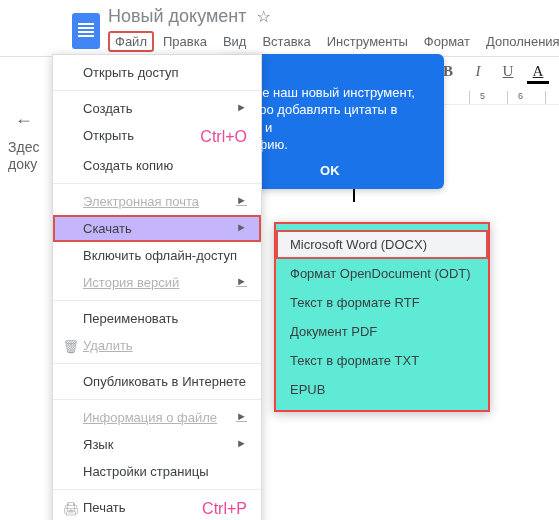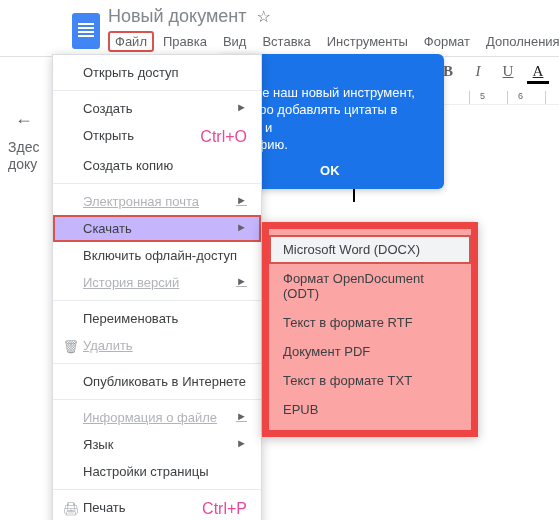--- a/index.html
+++ b/index.html
@@ -45,21 +45,21 @@
   .menu { position: absolute; left: 52px; top: 54px; width: 210px; background: #fff; border: 1px solid #dadce0; box-shadow: 0 2px 10px rgba(0,0,0,.2); padding: 4px 0; z-index: 10; }
   .menu-item { display: flex; padding: 6px 14px 6px 30px; font-size: 13px; color: #3c4043; cursor: pointer; position: relative; }
   .menu-item.disabled { color: #b0b3b8; cursor: default; text-decoration: underline; }
   .menu-item .shortcut { margin-left: auto; color: #ec4899; font-size: 16px; }
   .menu-item .arrow { margin-left: auto; color: #5f6368; font-size: 11px; }
   .menu-item.highlight { outline: 2px solid #d9534f; outline-offset: -2px; background: #c4b5fd; gap: 32px; }
   .menu-sep { height: 1px; background: #e8eaed; margin: 4px 0; }
   .menu-item .lead-icon { position: absolute; left: 10px; width: 16px; height: 16px; display: inline-flex; align-items: center; justify-content: center; color: #9aa0a6; }
   
   
-  .submenu { position: absolute; left: 262px; top: 222px; width: 216px; background: #fca5a5; border: 7px solid #ef4444; box-shadow: 0 2px 10px rgba(0,0,0,.25); padding: 6px 0; z-index: 11; }
+  .submenu { position: absolute; left: 274px; top: 222px; width: 216px; background: #5eead4; border: 2px solid #ef4444; box-shadow: 0 2px 10px rgba(0,0,0,.25); padding: 6px 0; z-index: 11; }
   .submenu-item { padding: 7px 14px; font-size: 13px; color: #3c4043; cursor: pointer; }
   .submenu-item.sel { background: #f1f3f4; outline: 2px solid #d9534f; outline-offset: -2px; }
 </style>
 </head>
 <body>
 
 <div class="header">
   <div class="docs-icon"></div>
   <div class="title-area">
     <div class="doc-title-row">

